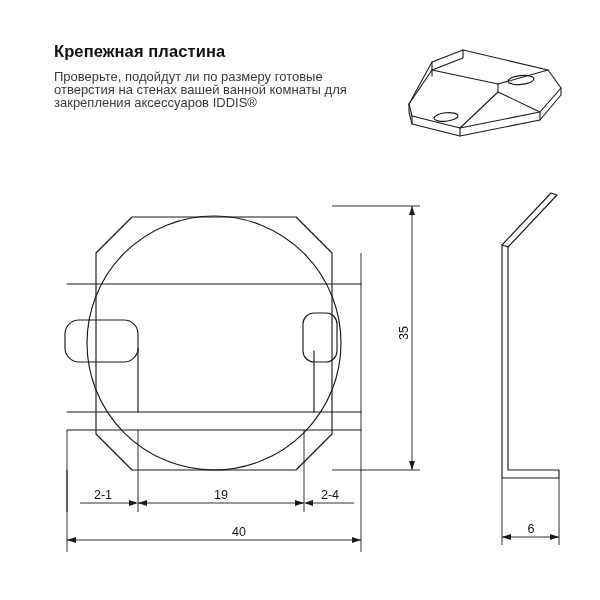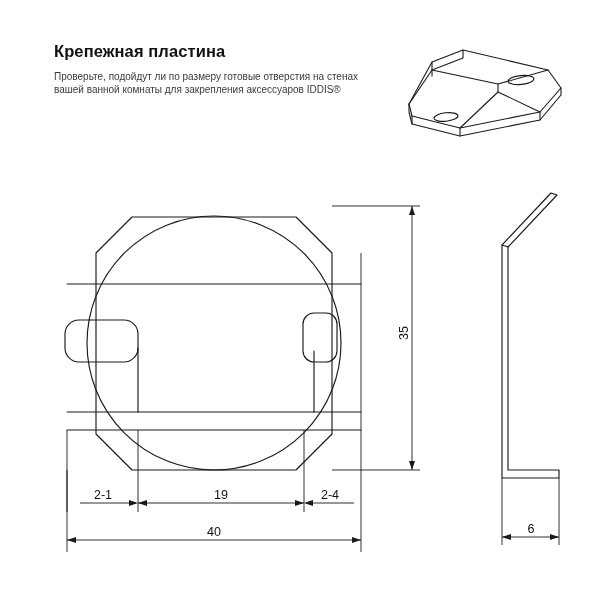--- a/index.html
+++ b/index.html
@@ -29,21 +29,21 @@
     font-weight: bold;
     letter-spacing: 0.1px;
     color: #111111;
     white-space: nowrap;
   }
   .subtitle {
     position: absolute;
     left: 46px;
     top: 70px;
     width: 330px;
-    font-size: 10px;
+    font-size: 13px;
     line-height: 13px;
     color: #3a3a3a;
   }
   .svg-layer {
     position: absolute;
     left: 0; top: 0;
     width: 600px;
     height: 600px;
   }
   .dim-label {
@@ -145,19 +145,19 @@
       <path d="M551 537 l-9 -3 v6 z" fill="#1a1a1a" stroke="none"></path>
     </g>
   </svg>
 
   <div class="dim-label" style="left:63px; top:488px; width:64px;">2-1</div>
 
   <div class="dim-label" style="left:181px; top:488px; width:64px;">19</div>
 
   <div class="dim-label" style="left:290px; top:488px; width:64px;">2-4</div>
 
-  <div class="dim-label" style="left:174px; top:525px; width:64px;">40</div>
+  <div class="dim-label" style="left:174px; top:525px; width:64px;text-align:right;">40</div>
 
   <div class="dim-label vertical" style="left:364px; top:326px; width:64px;">35</div>
 
   <div class="dim-label" style="left:491px; top:522px; width:64px;">6</div>
 
 </div>
 
 </body></html>

